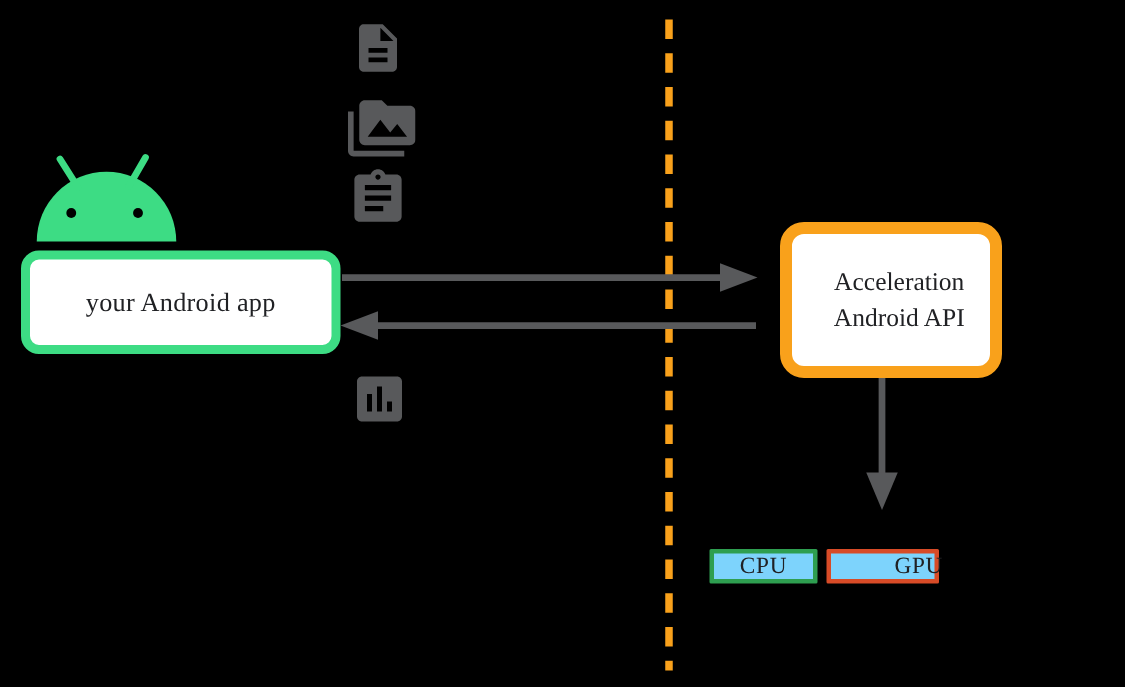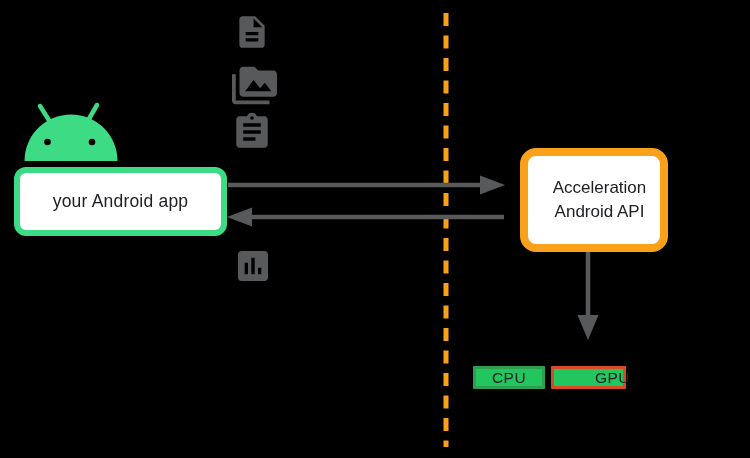--- a/index.html
+++ b/index.html
@@ -6,21 +6,21 @@
     margin: 0;
     padding: 0;
     background: var(--background, #000);
   }
   .canvas {
     position: relative;
     width: 750px;
     height: 458px;
     background: var(--background, #000);
     overflow: hidden;
-    font-family: Liberation Sans, sans-serif;
+    font-family: Liberation Serif, serif;
   }
   .abs { position: absolute; }
   svg { display: block; }
 
   
   .overlay {
     position: absolute;
     left: 0; top: 0;
     pointer-events: none;
   }
@@ -69,21 +69,21 @@
     width: 148px; height: 104px;
     border: 8px solid var(--service-orange, #f9a11b);
     border-radius: 16px;
     font-size: 17px;
     line-height: 24px;
     flex-direction: column;
     padding-left: 11px;
   }
   .chip {
     box-sizing: border-box;
-    background: #22c55e;
+    background: #7dd3fc;
     display: flex;
     align-items: center;
     justify-content: center;
     color: var(--text-dark, #202124);
     font-size: 15.5px;
     letter-spacing: 0.5px;
     border-radius: 1px;
     top: 366px;
     height: 23px;
   }

